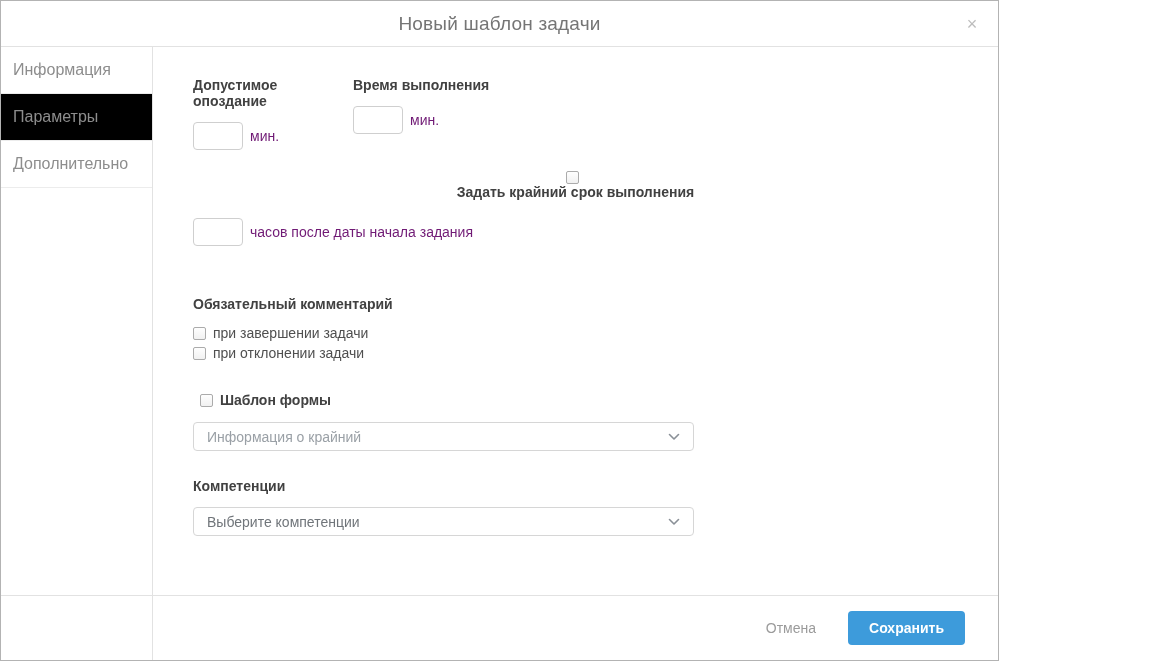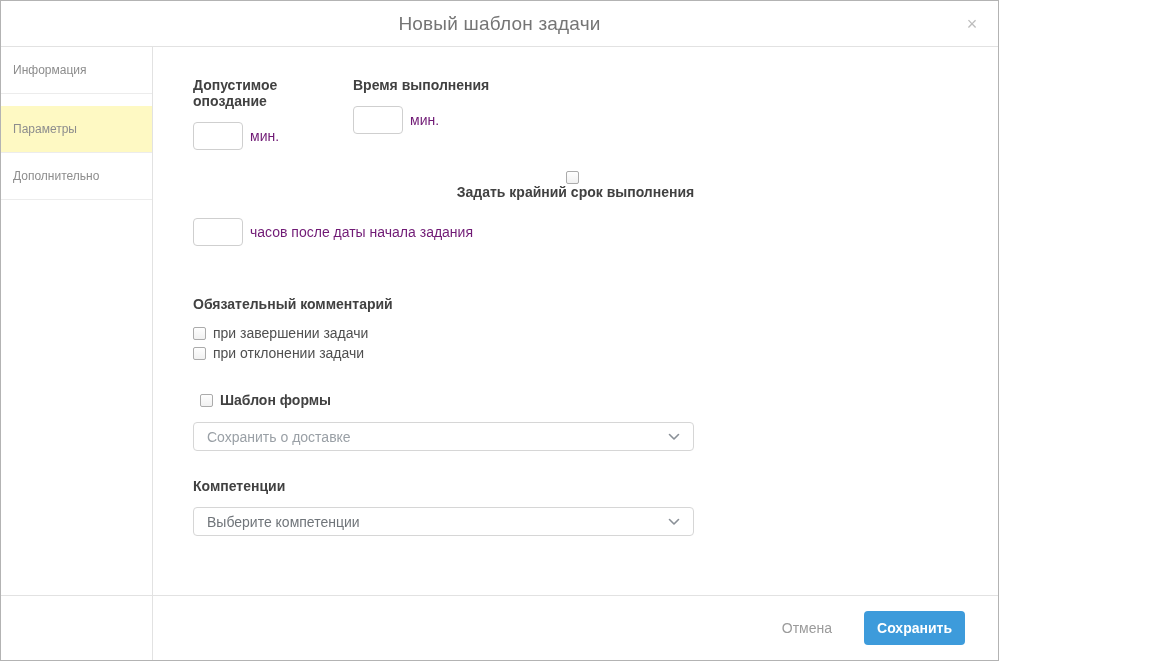--- a/index.html
+++ b/index.html
@@ -41,26 +41,26 @@
   }
   
   .sidebar {
     grid-column: 1; grid-row: 2;
     border-right: 1px solid #e2e2e2;
   }
   .sidebar-item {
     height: 47px;
     display: flex; align-items: center;
     padding-left: 12px;
-    font-size: 12px;
+    font-size: 16px;
     color: #8d8d8d;
     border-bottom: 1px solid #ececec;
     cursor: pointer;
   }
-  .sidebar-item.active { background: #fef9c3; margin-top: 12px; }
+  .sidebar-item.active { background: #000000; }
   
   .content {
     grid-column: 2; grid-row: 2;
     padding: 30px 40px 0 40px;
     overflow: hidden;
   }
   .bold-label {
     font-size: 14px;
     font-weight: bold;
     color: #414141;
@@ -135,21 +135,21 @@
     margin-right: 32px;
   }
   .save-btn {
     background: #3d9bdb;
     color: #fff;
     border: none;
     border-radius: 4px;
     font-family: inherit;
     font-size: 14px;
     font-weight: bold;
-    padding: 9px 13px;
+    padding: 9px 21px;
     cursor: pointer;
   }
 </style>
 </head>
 <body>
 
 <div class="dialog">
 
   <div class="header">
     <div class="title">Новый шаблон задачи</div>
@@ -207,21 +207,21 @@
       <span class="checkbox"></span>
       <span>при отклонении задачи</span>
     </div>
 
     <div class="checkbox-line form-template-row">
       <span class="checkbox"></span>
       <span class="cb-bold">Шаблон формы</span>
     </div>
 
     <div class="select-box">
-      <span class="placeholder">Сохранить о доставке</span>
+      <span class="placeholder">Информация о крайний</span>
       <svg class="chevron" viewBox="0 0 12 8">
         <path d="M1.5 1.5 L6 6 L10.5 1.5" fill="none" stroke="#8a9097" stroke-width="1.6" stroke-linecap="round" stroke-linejoin="round"></path>
       </svg>
     </div>
 
     <div class="bold-label competencies-label">Компетенции</div>
 
     <div class="select-box select-competencies">
       <span class="value-text">Выберите компетенции</span>
       <svg class="chevron" viewBox="0 0 12 8">

